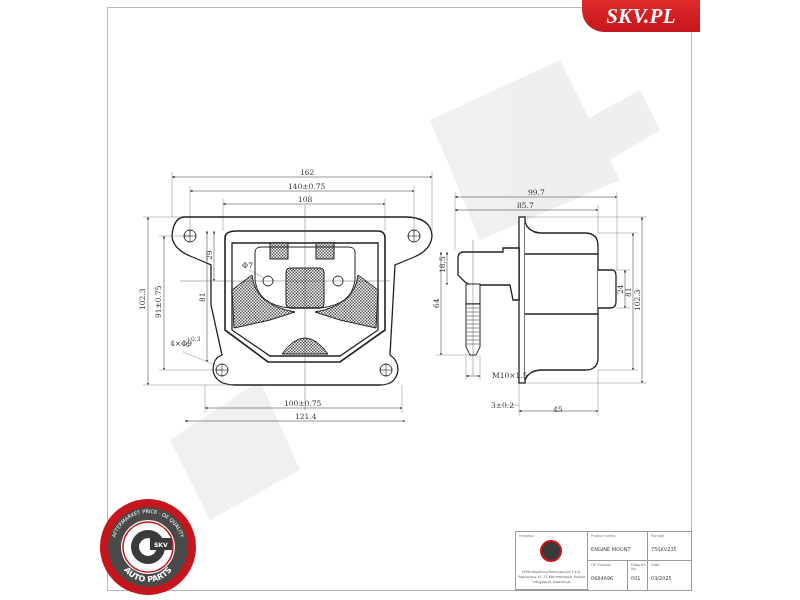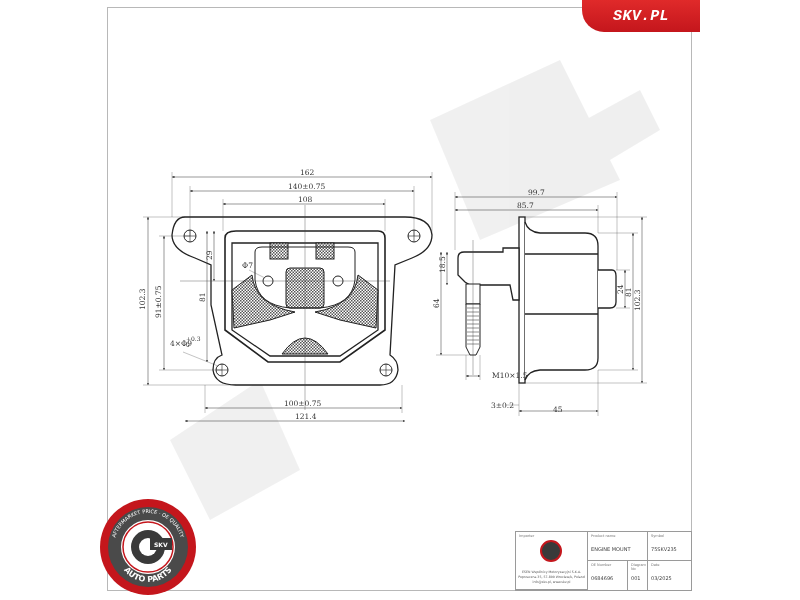--- a/index.html
+++ b/index.html
@@ -1,19 +1,19 @@
 <!DOCTYPE html>
 <html><head>
 <meta charset="utf-8">
 <style>
   html, body { margin: 0; padding: 0; background: #ffffff; }
   body { width: 800px; height: 600px; position: relative; overflow: hidden; font-family: "DejaVu Serif", serif; }
   .frame { position: absolute; left: 107px; top: 7px; width: 585px; height: 584px; border: 1px solid #b8b8b8; box-sizing: border-box; }
   .brand-tab { position: absolute; left: 582px; top: 0; width: 118px; height: 32px; background: linear-gradient(180deg, #e02a2a 0%, #c4161c 100%); border-bottom-left-radius: 22px; display: flex; align-items: center; justify-content: center; }
-  .brand-tab span { color: #fff; font-family: Liberation Mono, monospace; font-weight: bold; font-style: italic; font-size: 15px; letter-spacing: 0.3px; }
+  .brand-tab span { color: #fff; font-family: Liberation Serif, serif; font-weight: bold; font-style: italic; font-size: 21px; letter-spacing: 0.3px; }
   svg.drawing { position: absolute; left: 0; top: 0; }
   .dim { font-family: "DejaVu Serif", serif; font-size: 7.5px; fill: #333; }
   .titleblock { position: absolute; left: 515px; top: 531px; width: 177px; height: 60px; border: 1px solid #9a9a9a; box-sizing: border-box; font-family: "DejaVu Sans", sans-serif; background: #fff; }
   .tb-cell { position: absolute; border-right: 1px solid #9a9a9a; border-bottom: 1px solid #9a9a9a; box-sizing: border-box; }
   .tb-label { position: absolute; left: 3px; top: 2px; font-size: 3.5px; color: #777; }
   .tb-value { position: absolute; left: 3px; font-size: 5px; color: #444; }
   .tb-small { position: absolute; left: 2px; right: 2px; text-align: center; font-size: 3.2px; color: #555; line-height: 4px; }
 </style>
 </head>
 <body>

